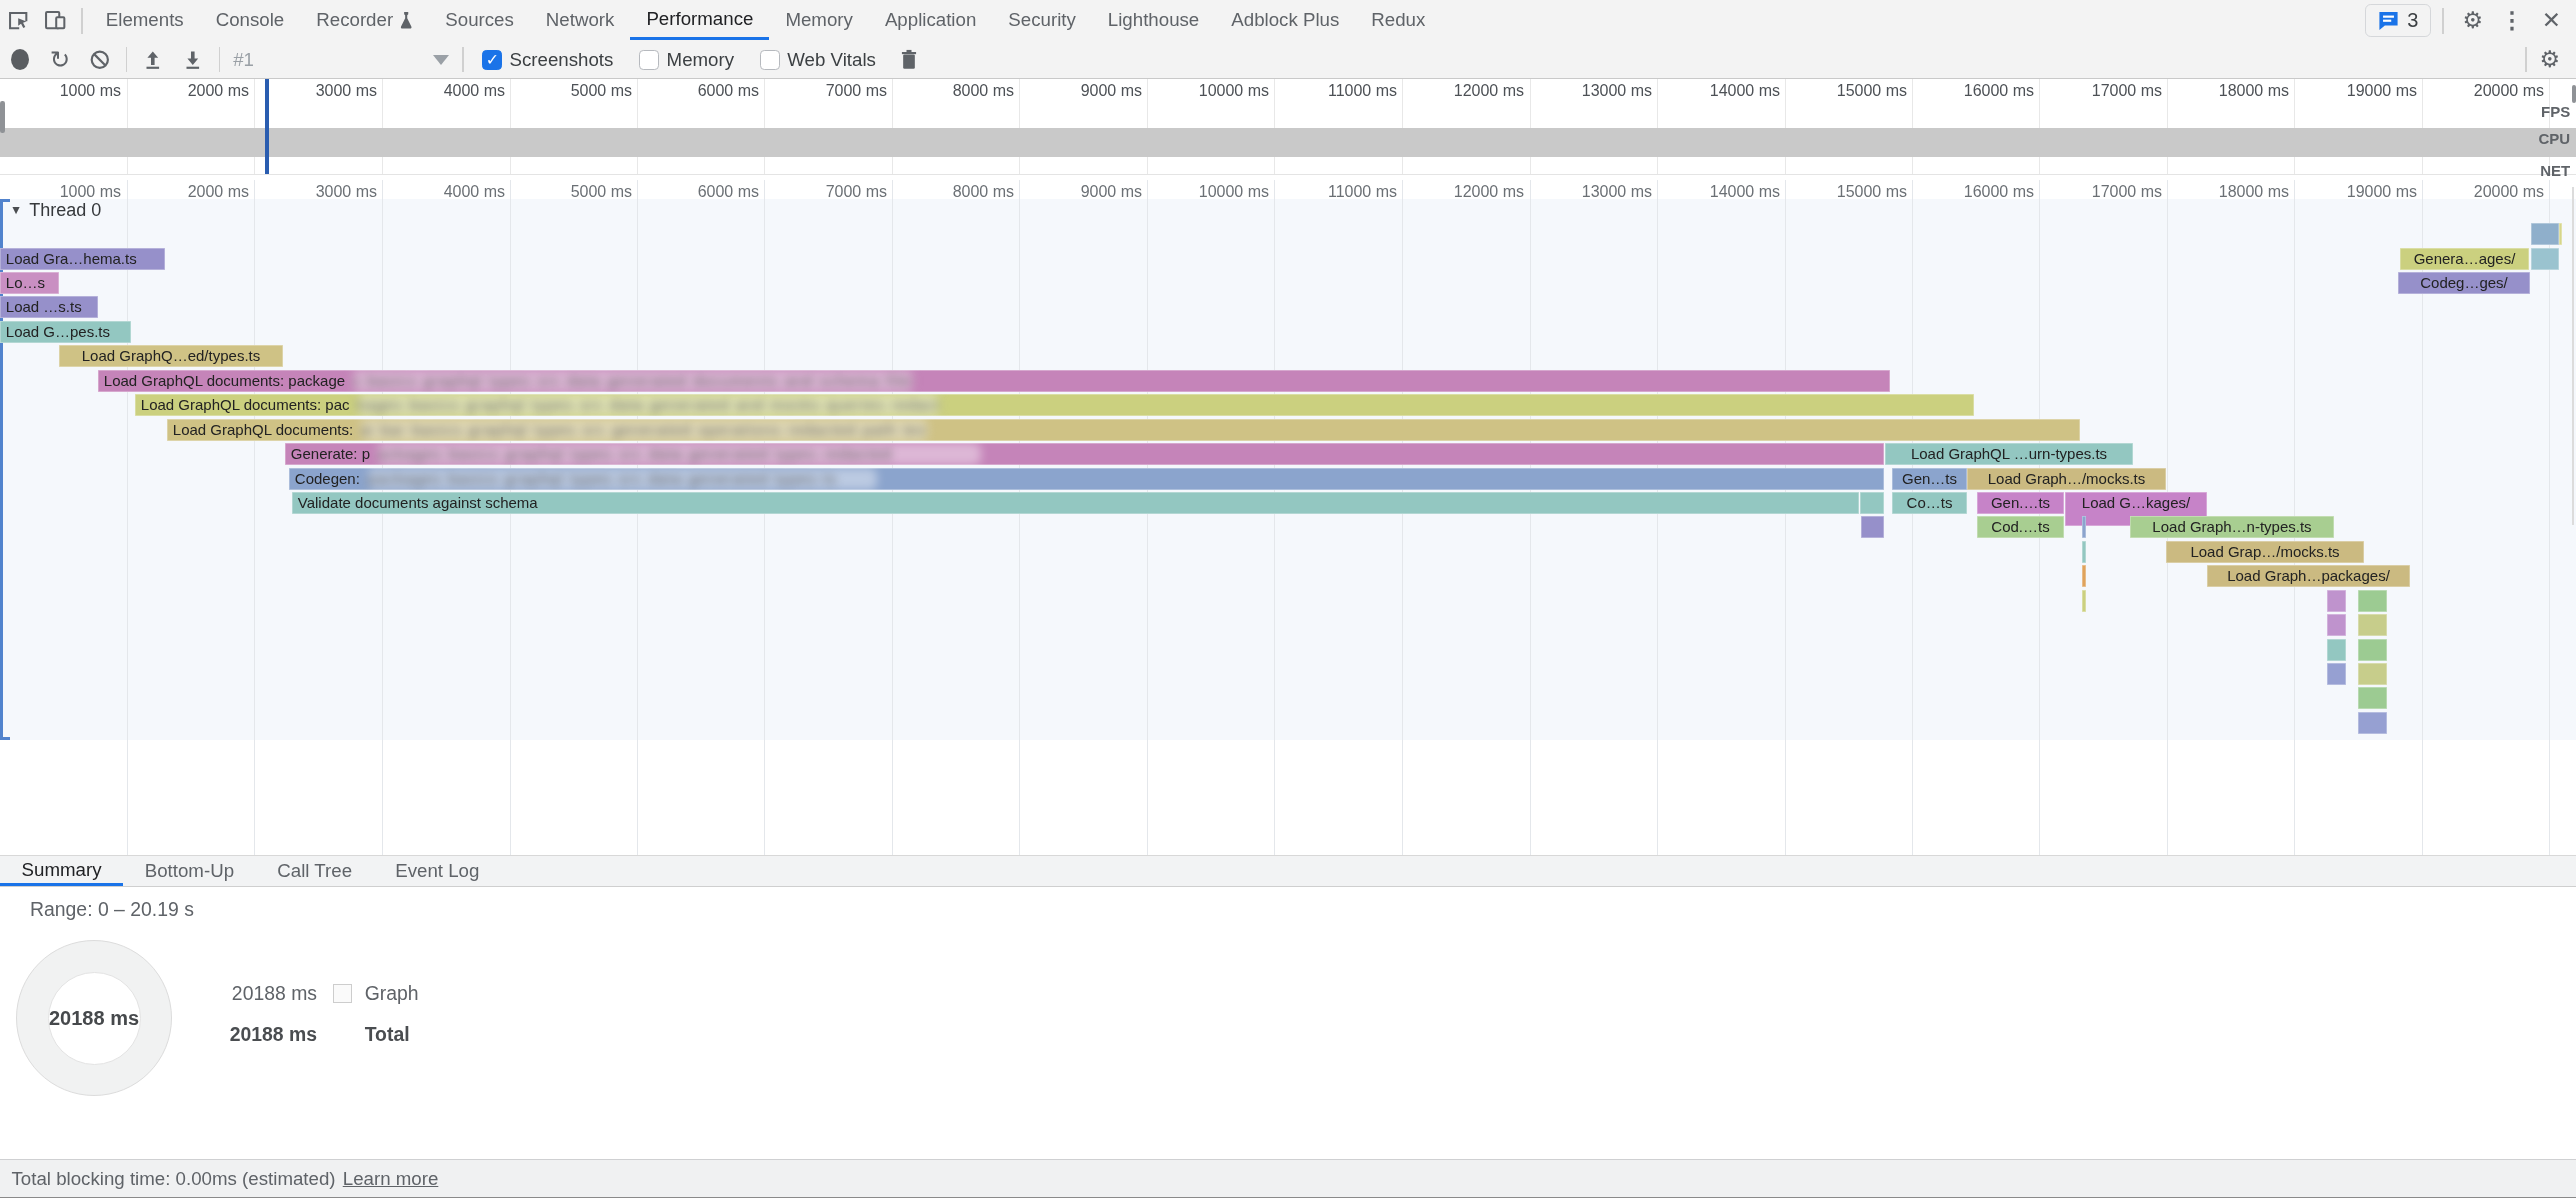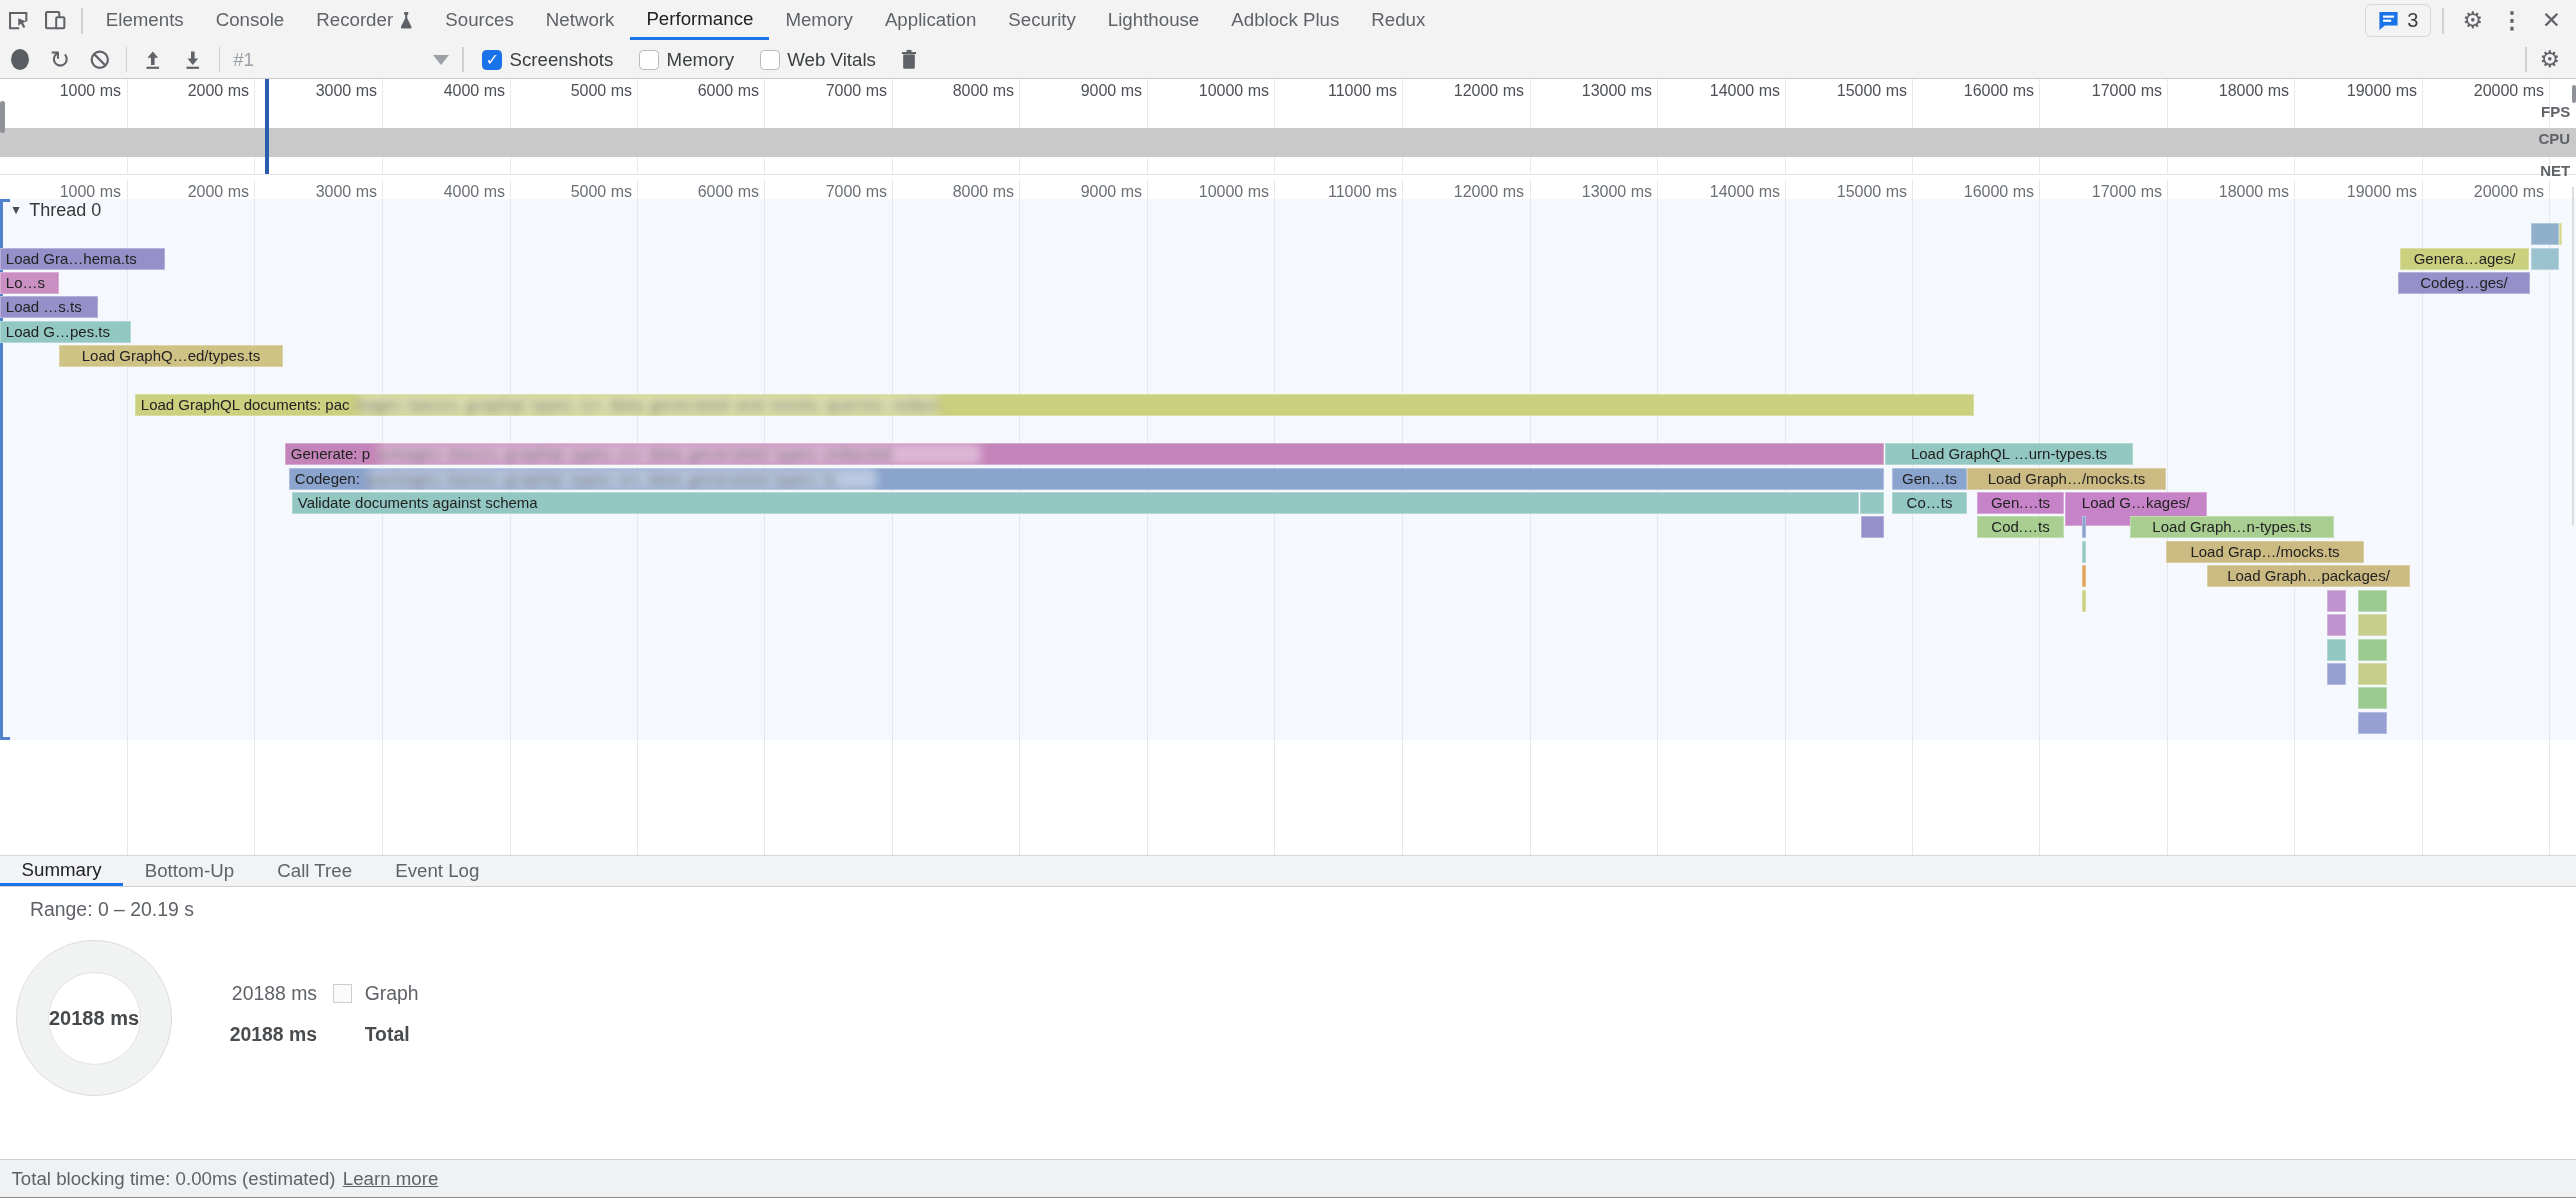--- a/index.html
+++ b/index.html
@@ -338,21 +338,23 @@
         <div class="bar" style="left: 2531px; top: 43px; width: 28px; height: 21.6px; background: rgb(143, 175, 203);"></div>
         <div class="bar" style="left: 2559px; top: 43px; width: 2.9px; height: 21.6px; background: rgb(214, 214, 138);"></div>
         <div class="bar" style="left: 0px; top: 68px; width: 165px; height: 21.6px; background: rgb(150, 144, 202);"><span class="pl">Load Gra…hema.ts</span></div>
         <div class="bar ctr" style="left: 2400px; top: 68px; width: 129px; height: 21.6px; background: rgb(203, 208, 127);"><span>Genera…ages/</span></div>
         <div class="bar" style="left: 2531px; top: 68px; width: 28px; height: 21.6px; background: rgb(154, 195, 207);"></div>
         <div class="bar" style="left: 0px; top: 92px; width: 59px; height: 21.6px; background: rgb(201, 143, 194);"><span class="pl">Lo…s</span></div>
         <div class="bar ctr" style="left: 2398px; top: 92px; width: 132px; height: 21.6px; background: rgb(150, 144, 202);"><span>Codeg…ges/</span></div>
         <div class="bar" style="left: 0px; top: 116px; width: 98px; height: 21.6px; background: rgb(150, 144, 202);"><span class="pl">Load …s.ts</span></div>
         <div class="bar" style="left: 0px; top: 141px; width: 131px; height: 21.6px; background: rgb(147, 199, 193);"><span class="pl">Load G…pes.ts</span></div>
         <div class="bar ctr" style="left: 59px; top: 165px; width: 224px; height: 21.6px; background: rgb(207, 194, 133);"><span>Load GraphQ…ed/types.ts</span></div>
+        <div class="bar" style="left: 98px; top: 190px; width: 1792px; height: 21.6px; background: rgb(197, 132, 185);"><span class="pl">Load GraphQL documents: package</span><span class="redact" style="width: 561px;">s basics graphql types src data generated documents and schema files redacted path text</span></div>
         <div class="bar" style="left: 135px; top: 214px; width: 1839px; height: 21.6px; background: rgb(203, 208, 127);"><span class="pl">Load GraphQL documents: pac</span><span class="redact" style="width: 582px;">kages basics graphql types src data generated and mocks queries redacted path text</span></div>
+        <div class="bar" style="left: 167px; top: 239px; width: 1913px; height: 21.6px; background: rgb(207, 194, 133);"><span class="pl">Load GraphQL documents:</span><span class="redact" style="width: 568px;">ai bar basics graphql types src generated operations redacted path text</span></div>
         <div class="bar" style="left: 285px; top: 263px; width: 1599px; height: 21.6px; background: rgb(197, 132, 185);"><span class="pl">Generate: p</span><span class="redact" style="width: 604px;">ackages basics graphql types src data generated types redacted</span></div>
         <div class="bar ctr" style="left: 1885px; top: 263px; width: 248px; height: 21.6px; background: rgb(147, 199, 193);"><span>Load GraphQL …urn-types.ts</span></div>
         <div class="bar" style="left: 289px; top: 288px; width: 1595px; height: 21.6px; background: rgb(139, 164, 205);"><span class="pl">Codegen:</span><span class="redact" style="width: 510px;">packages basics graphql types src data generated types ts</span></div>
         <div class="bar ctr" style="left: 1892px; top: 288px; width: 75px; height: 21.6px; background: rgb(139, 164, 205);"><span>Gen…ts</span></div>
         <div class="bar ctr" style="left: 1967px; top: 288px; width: 199px; height: 21.6px; background: rgb(203, 186, 129);"><span>Load Graph…/mocks.ts</span></div>
         <div class="bar" style="left: 292px; top: 312px; width: 1567px; height: 21.6px; background: rgb(147, 199, 193);"><span class="pl">Validate documents against schema</span></div>
         <div class="bar" style="left: 1860px; top: 312px; width: 24px; height: 21.6px; background: rgb(147, 199, 193);"></div>
         <div class="bar ctr" style="left: 1892px; top: 312px; width: 75px; height: 21.6px; background: rgb(147, 199, 193);"><span>Co…ts</span></div>
         <div class="bar ctr" style="left: 1977px; top: 312px; width: 87px; height: 21.6px; background: rgb(198, 131, 200);"><span>Gen.…ts</span></div>
         <div class="bar ctr" style="left: 2065px; top: 312px; width: 142px; height: 34px; background: rgb(198, 131, 200);"><span>Load G…kages/</span></div>

